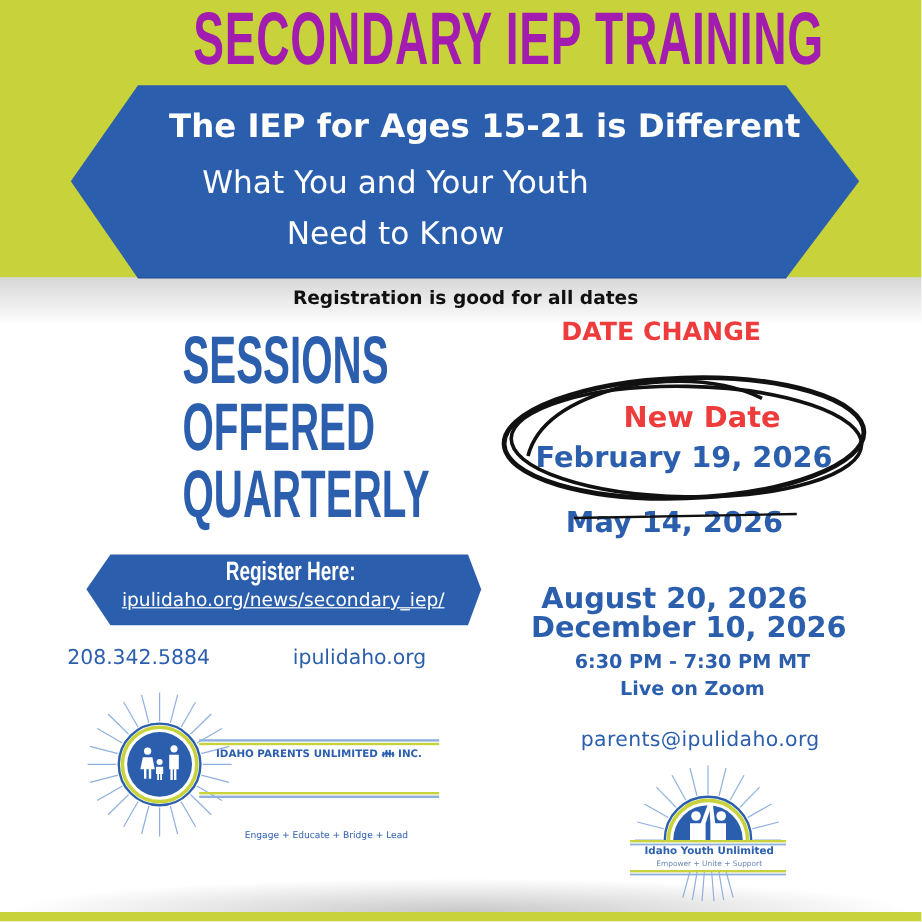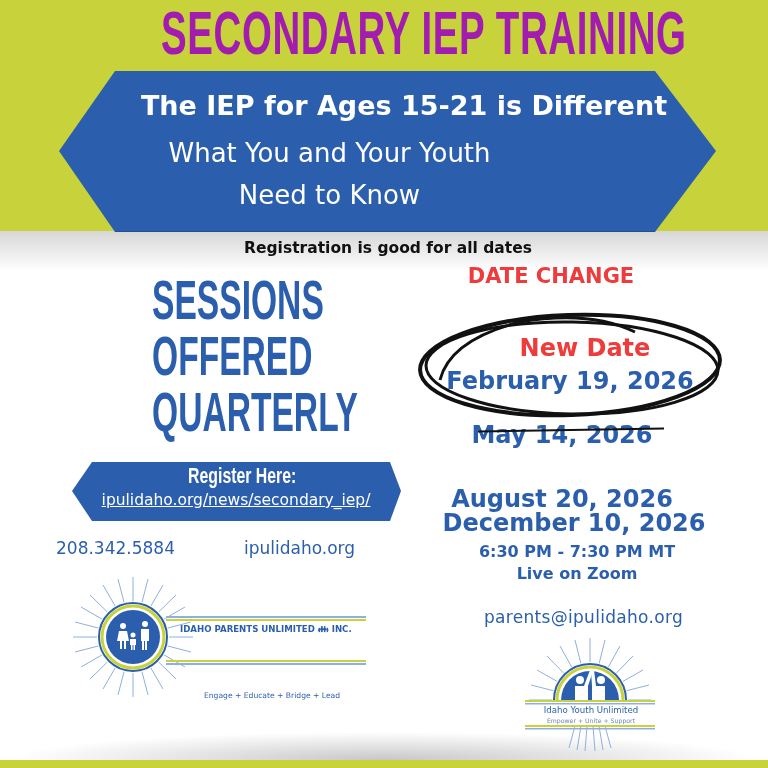--- a/index.html
+++ b/index.html
@@ -41,21 +41,21 @@
   .reg-title { left:92px; top:462px; width:300px; text-align:center; color:#ffffff;
     font-family:"Liberation Sans", sans-serif; font-weight:bold; font-size:22px; line-height:28px; }
   .reg-title span { display:inline-block; transform:scaleX(0.72); white-space:nowrap; }
   .reg-link { left:72px; top:489px; width:328px; text-align:center; color:#ffffff;
     font-size:15.5px; line-height:22px; text-decoration:underline; white-space:nowrap; }
   .phone { left:56px; top:536px; color:#2b5fad; font-size:17px; line-height:24px; }
   .site { left:244px; top:536px; color:#2b5fad; font-weight:normal; font-size:17px; line-height:24px; }
   .email { left:484px; top:605px; color:#2b5fad; font-size:17px; line-height:24px; letter-spacing:0.3px; }
   .ipu-name { left:180px; top:623px; color:#2b5fad; font-weight:bold; font-size:8.6px; line-height:12px; white-space:nowrap; }
   .ipu-tag { left:204px; top:642px; color:#2b5fad; font-size:7.6px; line-height:12px; white-space:nowrap;margin-top:48px; }
-  .iyu-name { left:526px; top:704px; width:130px; text-align:center; color:#2b5fad; font-weight:normal; font-size:8.6px; line-height:12px; white-space:nowrap; }
+  .iyu-name { left:526px; top:704px; width:130px; text-align:center; color:#2b5fad; font-weight:bold; font-size:8.6px; line-height:12px; white-space:nowrap; }
   .iyu-tag { left:526px; top:716px; width:130px; text-align:center; color:#6a87b8; font-size:6.2px; line-height:9px; white-space:nowrap; }
   .bottom-shadow { left:0; top:720px; width:768px; height:40px;
     background:radial-gradient(ellipse 70% 100% at 50% 100%, rgba(0,0,0,0.22), rgba(0,0,0,0) 70%); }
   .bottom-band { left:0; top:760px; width:768px; height:8px; background:#c8d33c; }
 </style>
 </head>
 <body>
 
 <div class="abs lime-band"></div>
 

